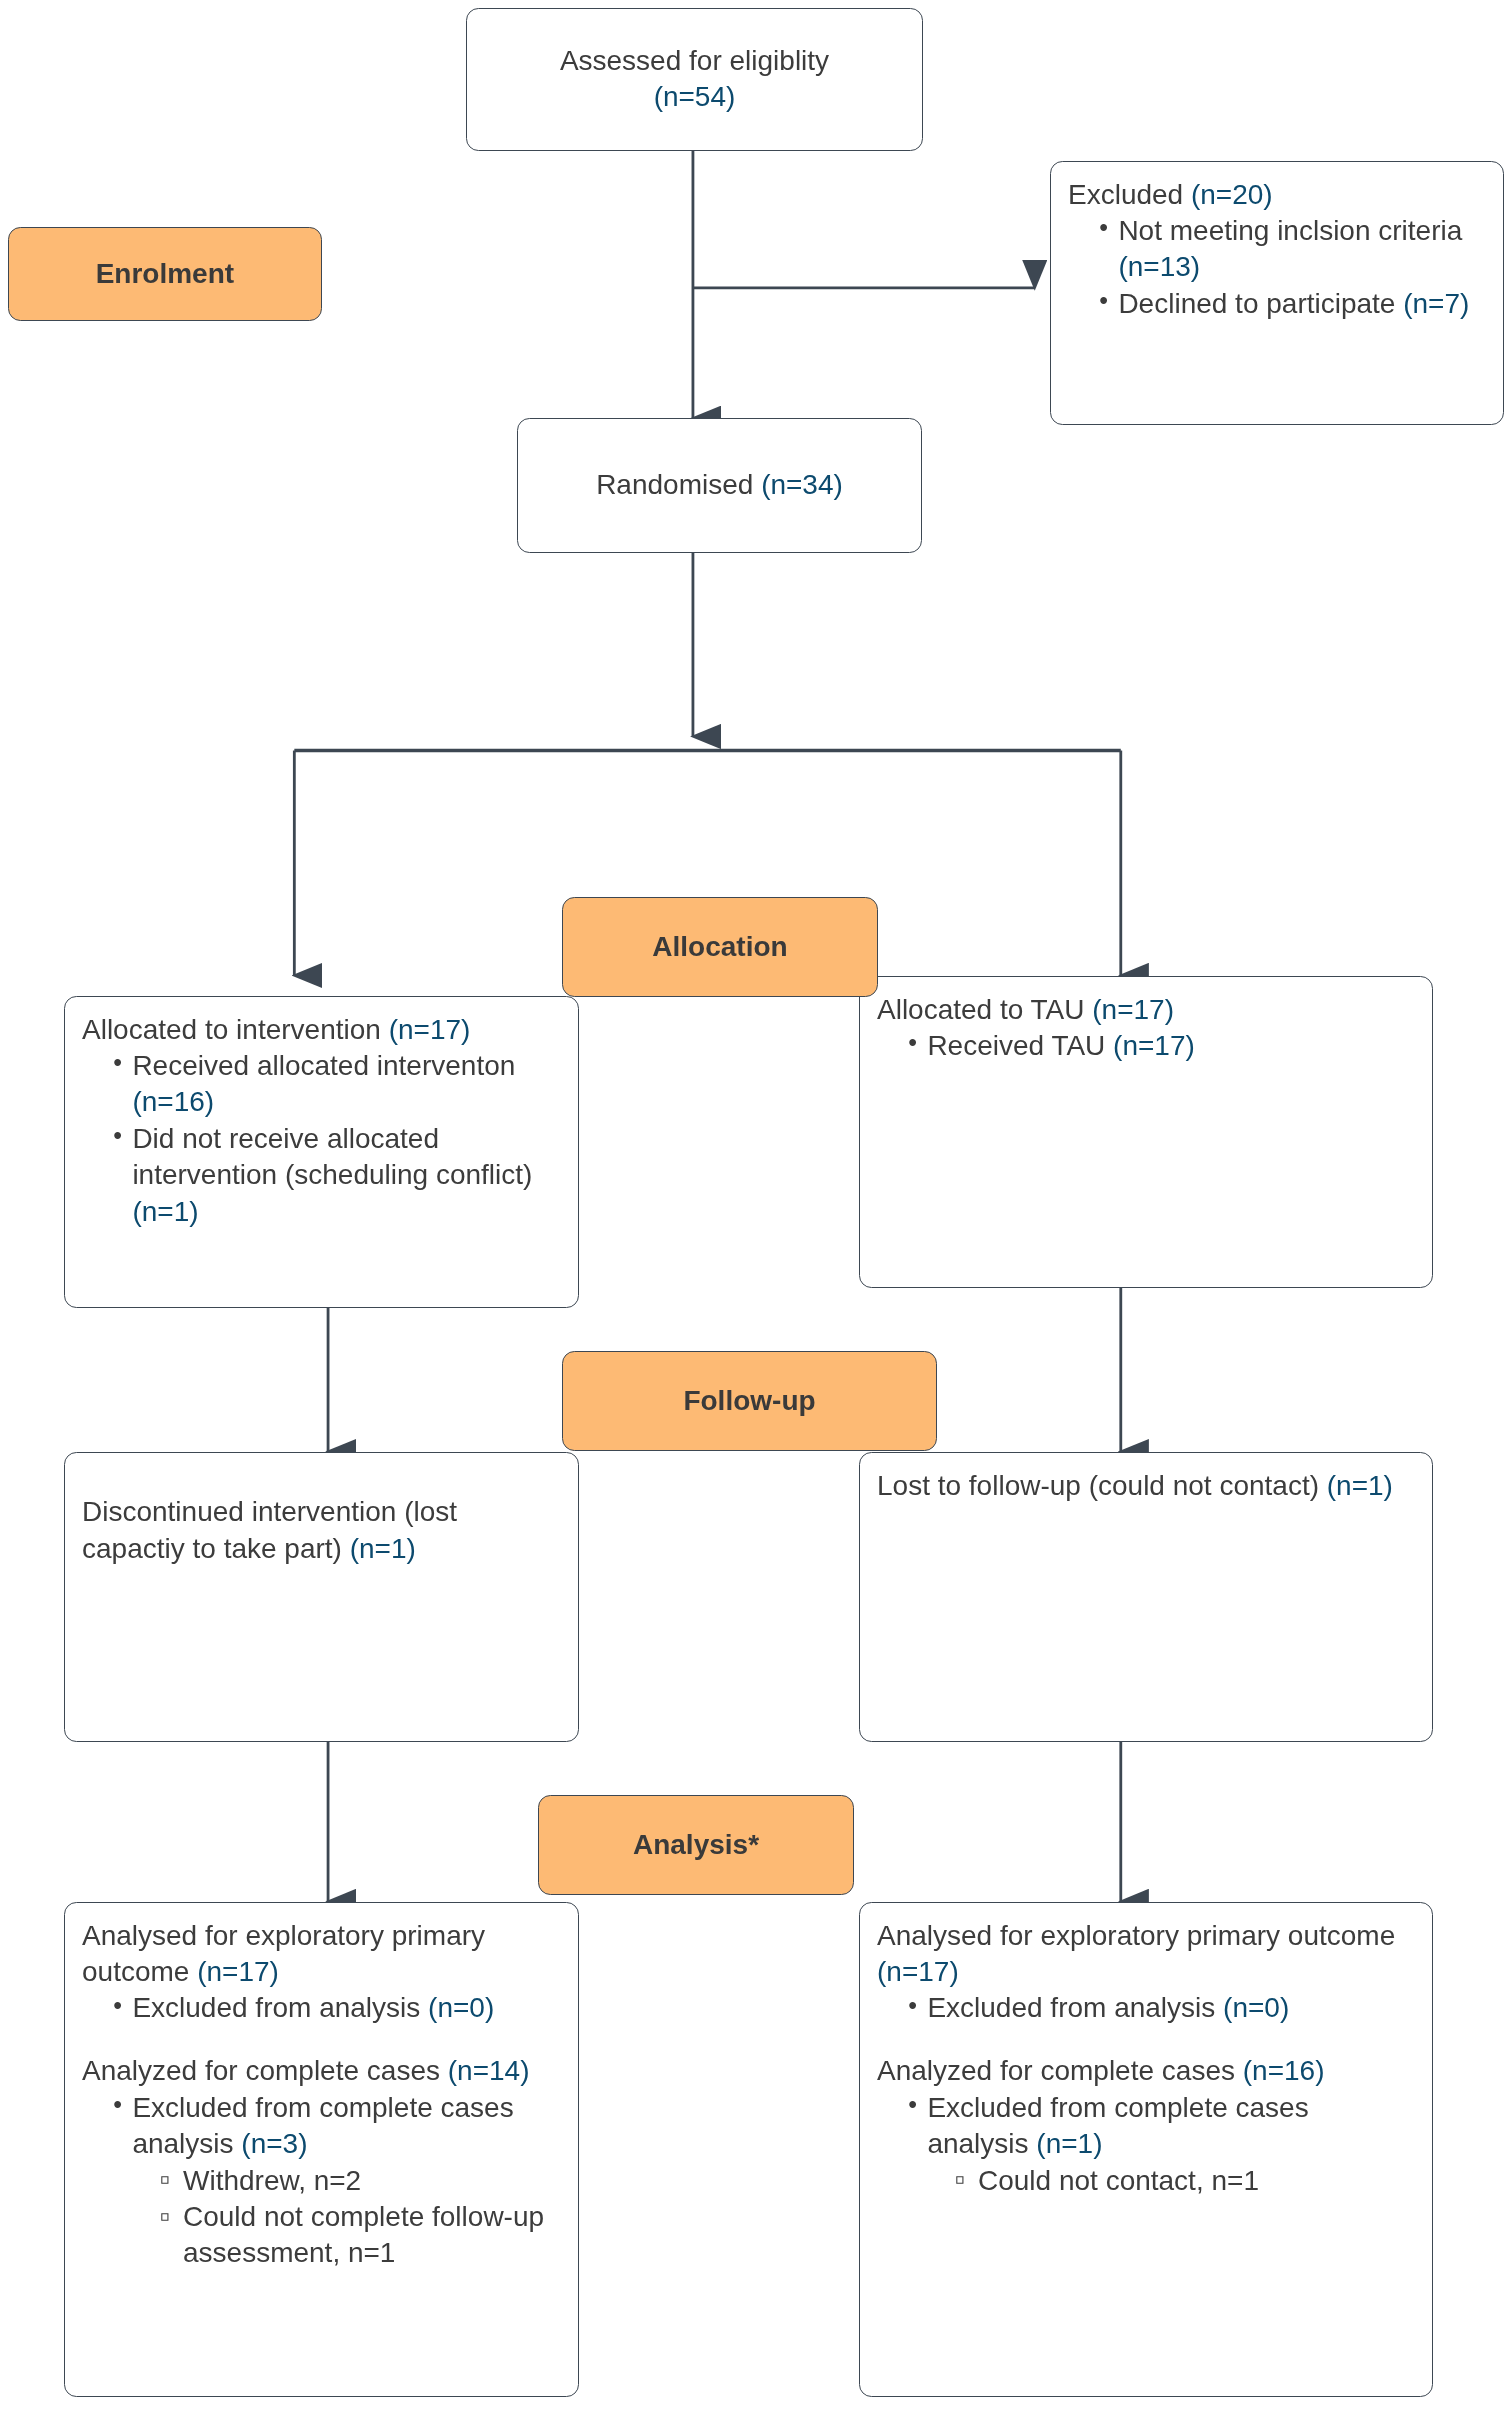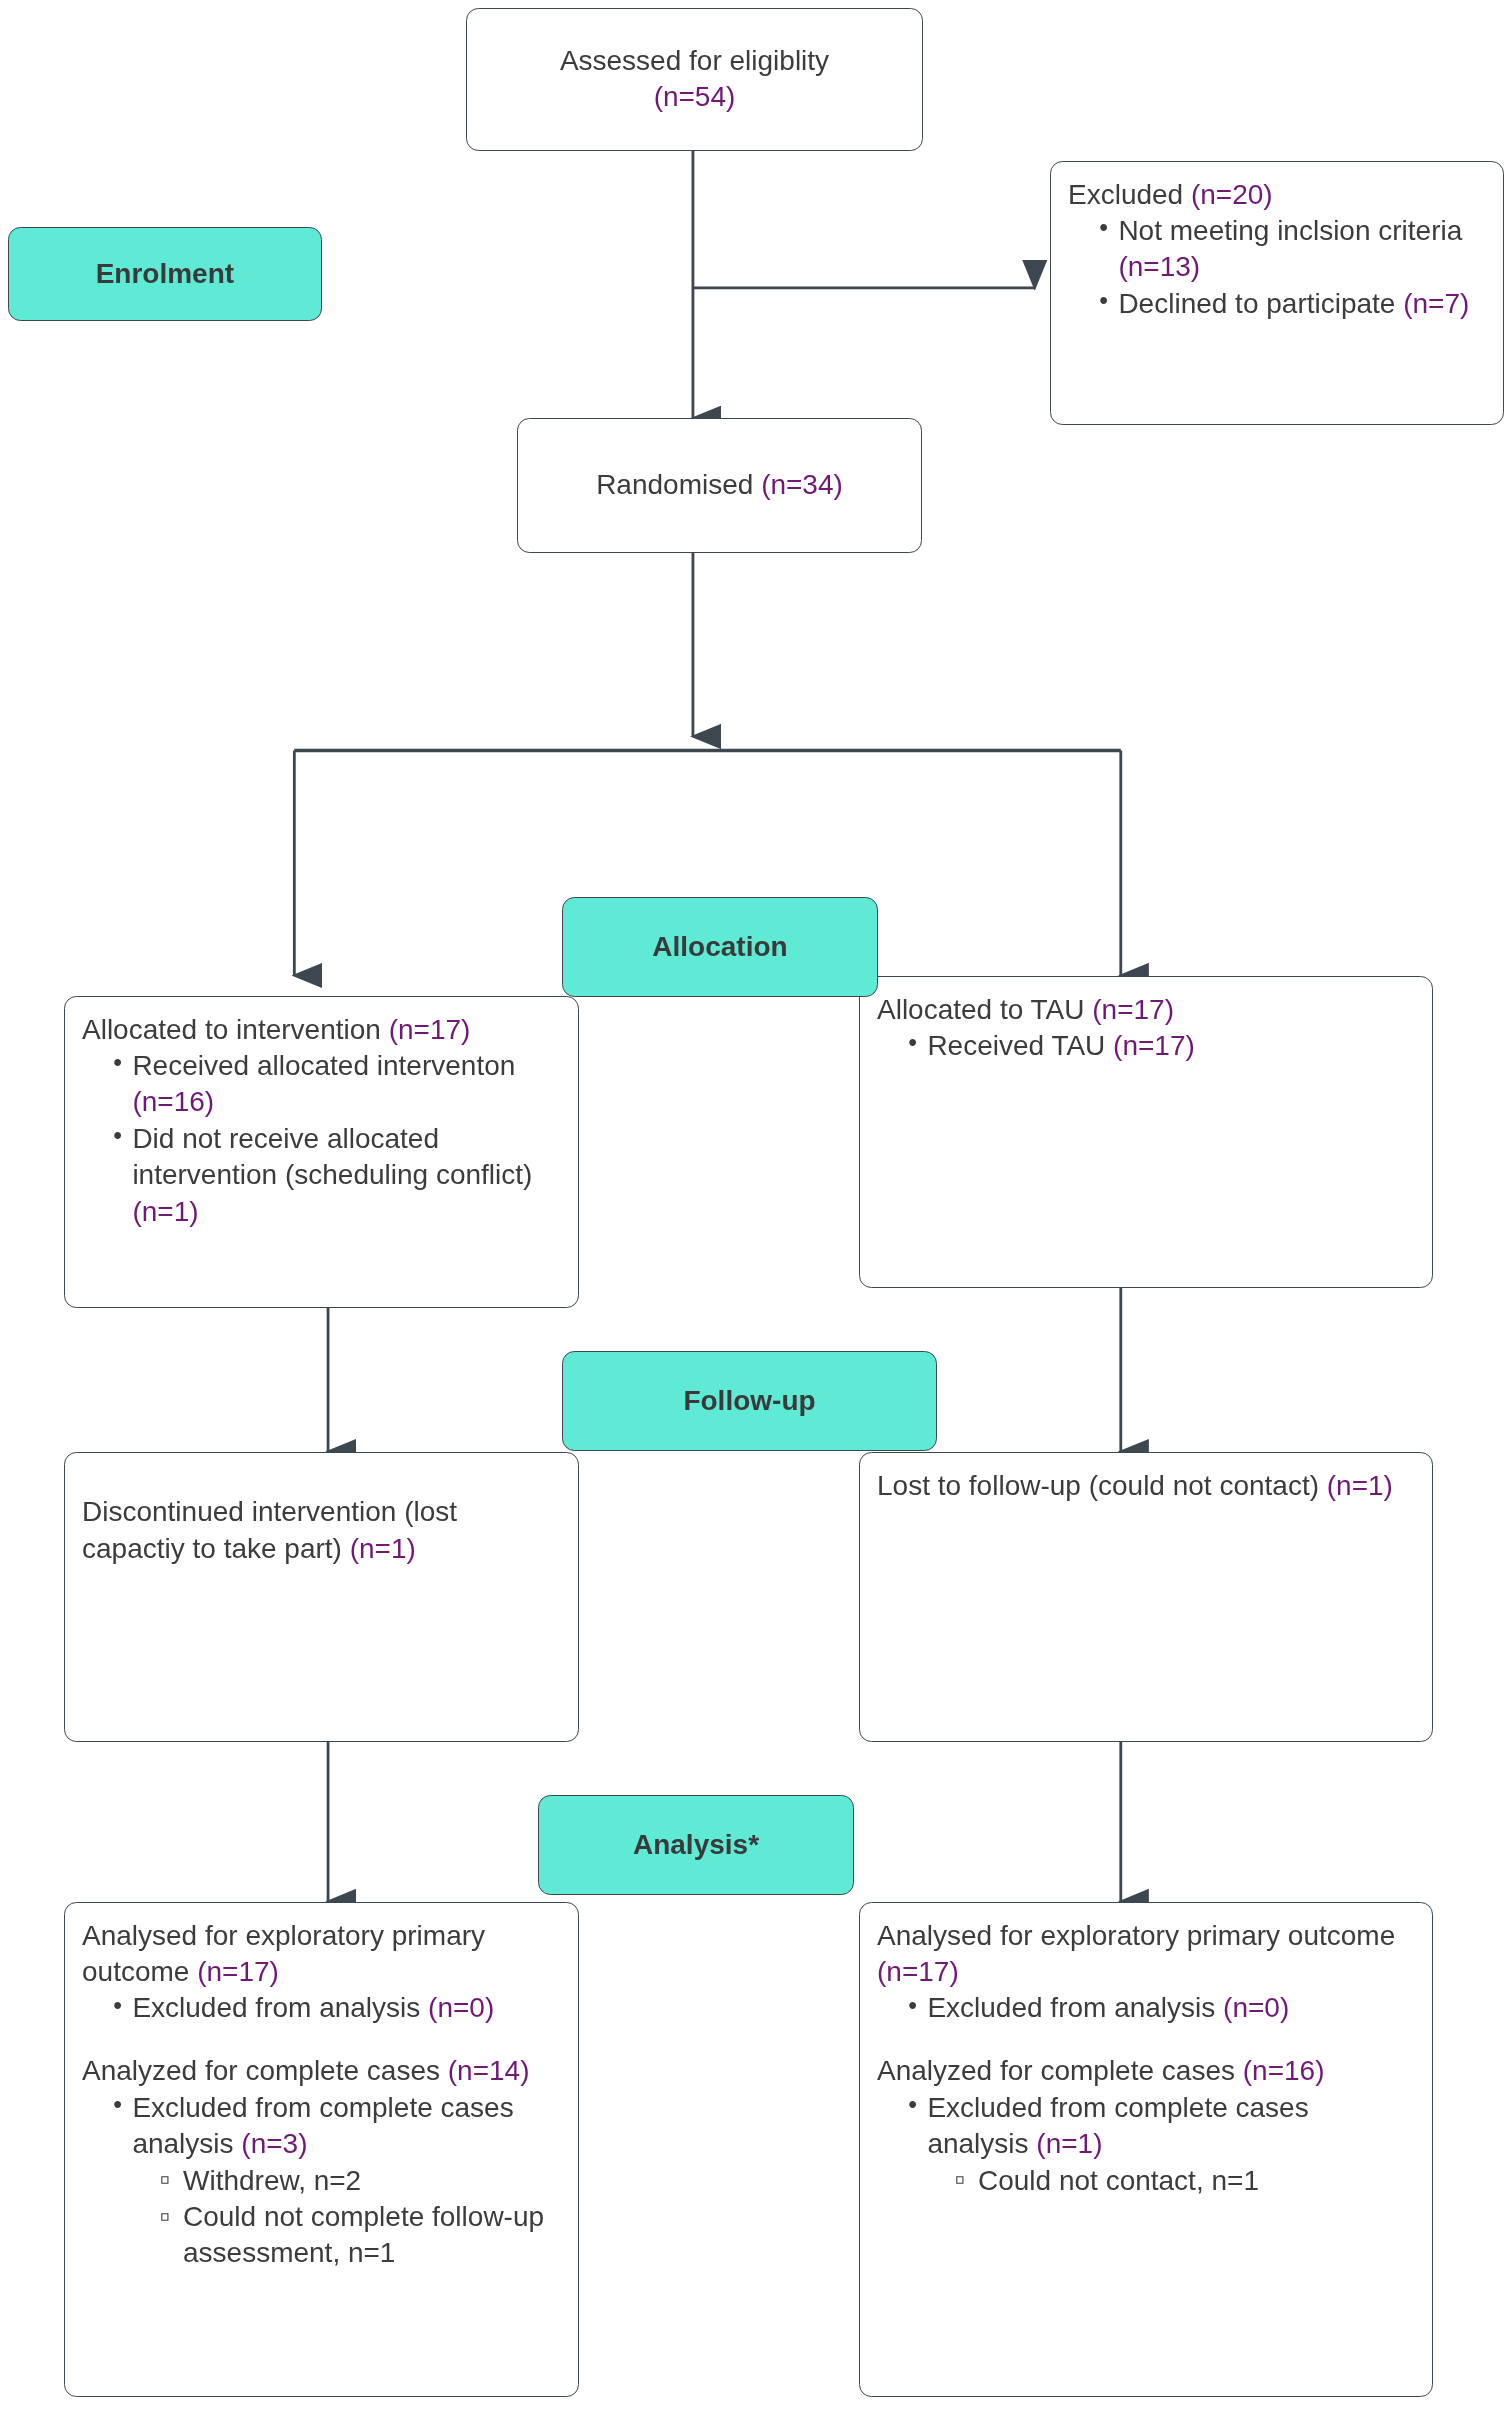--- a/index.html
+++ b/index.html
@@ -33,33 +33,33 @@
   .node.centered {
     display: flex;
     align-items: center;
     justify-content: center;
     text-align: center;
     padding: 14px;
   }
   .stage {
     position: absolute;
     box-sizing: border-box;
-    background: #5eead4;
+    background: #fdba74;
     border: 1.7px solid #3d4752;
     border-radius: 12.4px;
     display: flex;
     align-items: center;
     justify-content: center;
     text-align: center;
     font-size: 28px;
     font-weight: bold;
     color: #3a3a3a;
     z-index: 8;
   }
-  .n { color: #701a75; }
+  .n { color: #0c4a6e; }
   ul.bul {
     list-style: none;
     margin: 0;
     padding: 0 0 0 29px;
   }
   ul.bul > li {
     position: relative;
     margin: 0;
     padding: 0 0 0 21.4px;
   }

